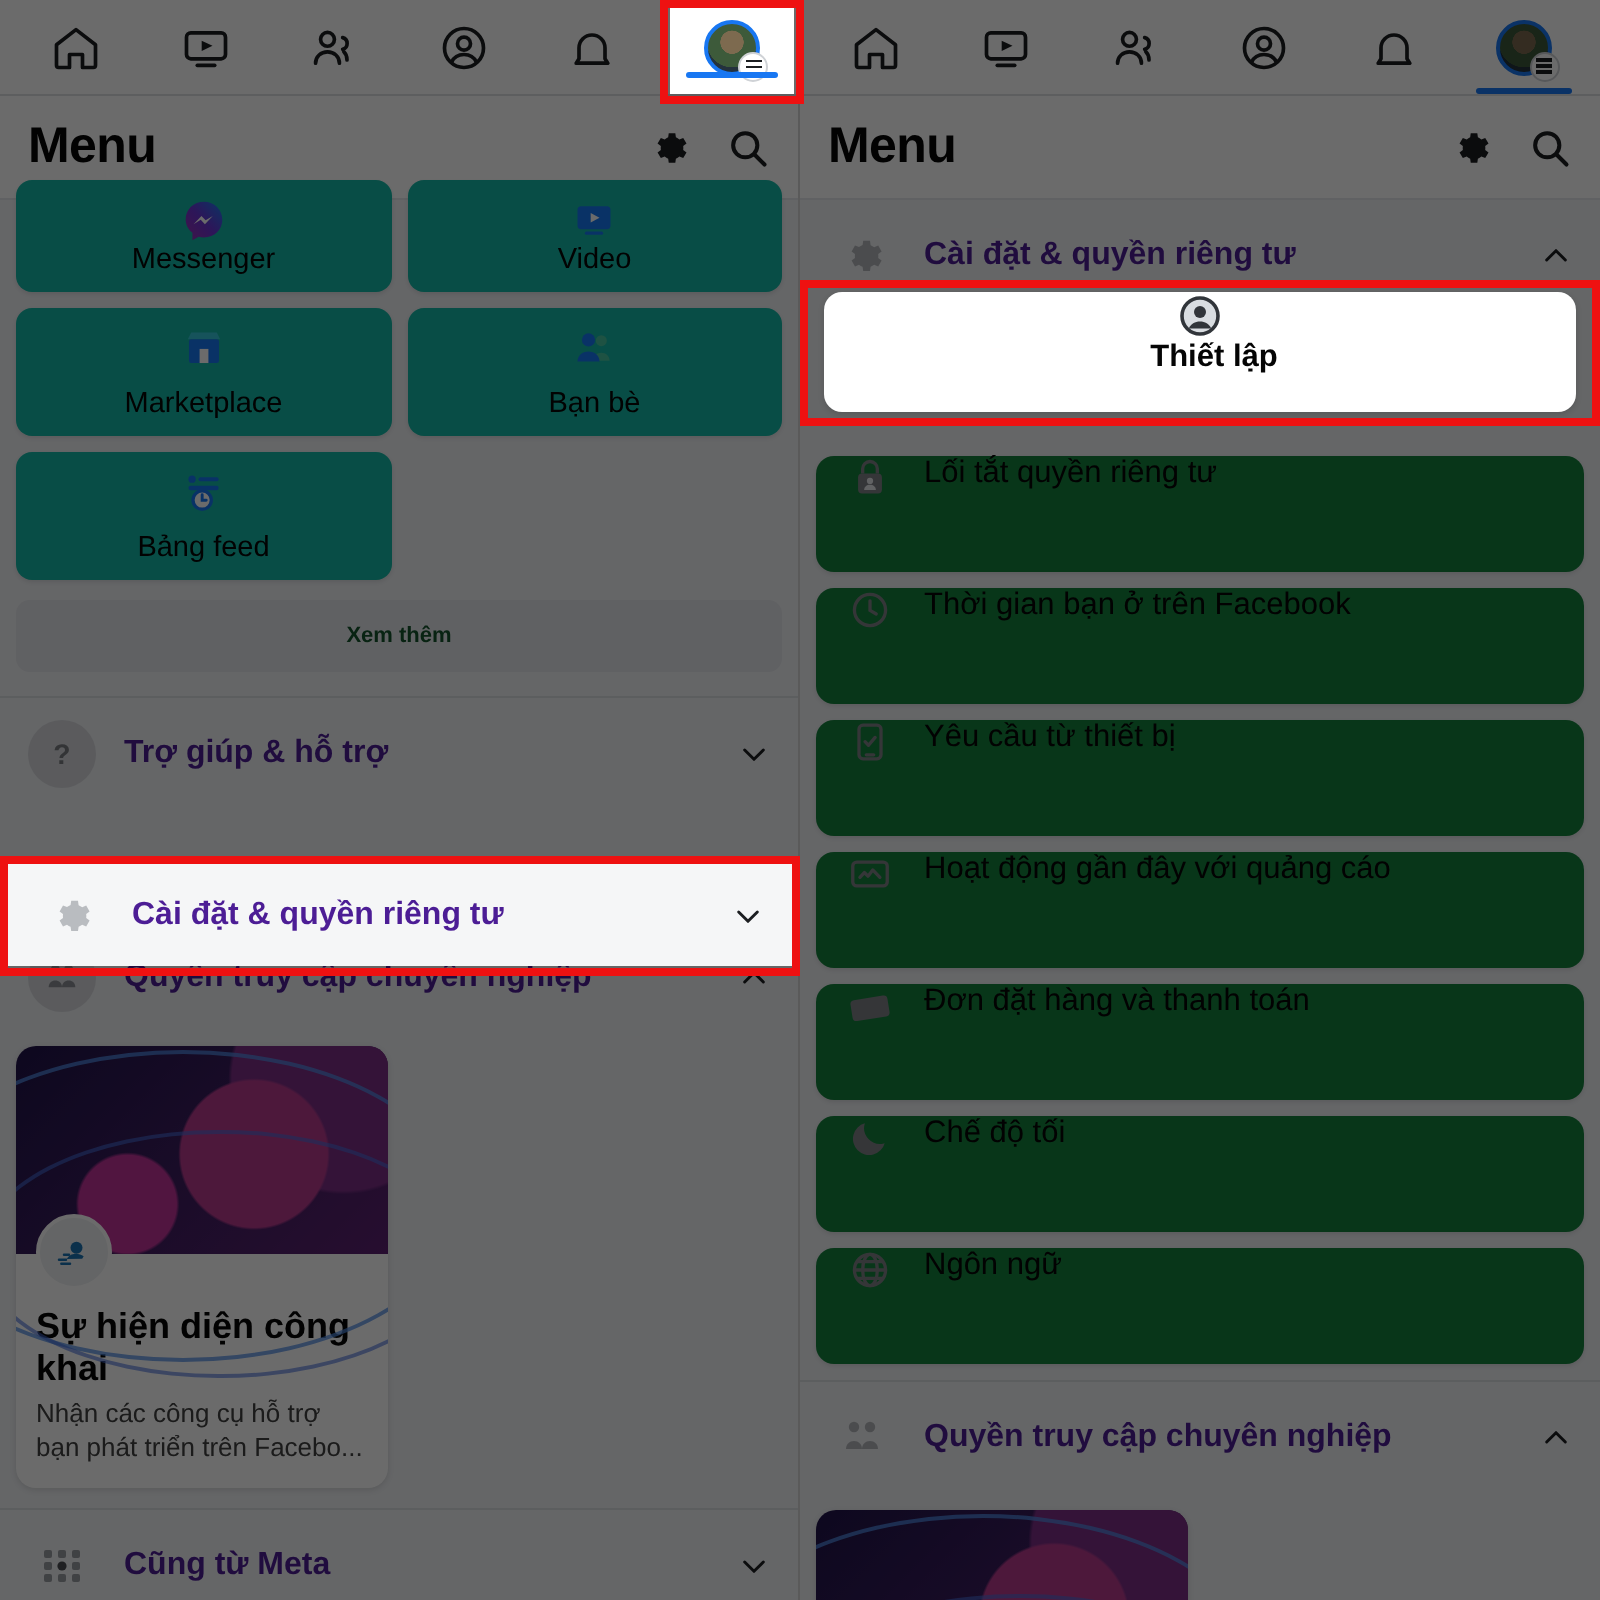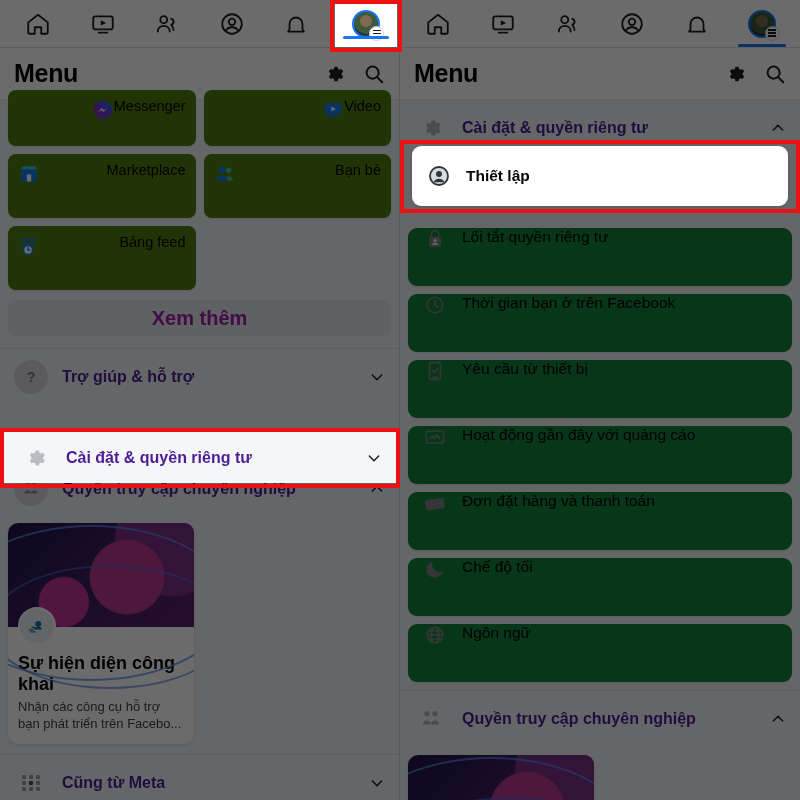--- a/index.html
+++ b/index.html
@@ -88,38 +88,39 @@
   .body-area { position: relative; background: #f0f2f5; height: 700px; }
 
   
   .tiles {
     display: grid;
     grid-template-columns: 1fr 1fr;
     gap: 8px;
     padding: 0 8px;
   }
   .tile {
-    background: #4d7c0f;
+    background: #14b8a6;
     border-radius: 8px;
     height: 64px;
     padding: 8px 10px;
-    display: flex; flex-direction: row; justify-content: space-between;
+    display: flex; flex-direction: column; justify-content: space-between;
     box-shadow: 0 1px 2px rgba(0,0,0,0.10);
+    align-items: center;
   }
   .tile.first { height: 56px; margin-top: -10px; justify-content: flex-end; }
   .tile .t-icon { height: 24px; display: flex; align-items: center; }
   .tile .t-label { font-size: 14.5px; color: #050505; font-weight: 500; }
 
   .seemore {
     margin: 10px 8px 0;
     background: #e4e6eb;
     border-radius: 7px;
     height: 36px;
     display: flex; align-items: center; justify-content: center;
-    font-size: 20px; font-weight: 600; color: #a21caf;
+    font-size: 11px; font-weight: 600; color: #14532d;
   }
 
   .divider { height: 1px; background: #dcdfe3; margin: 12px 0 0; }
 
   
   .acc-row {
     height: 56px;
     display: flex; align-items: center;
     padding: 0 14px;
     background: #f0f2f5;
@@ -636,21 +637,21 @@
         <path d="M12 8.6a3.4 3.4 0 1 0 0 6.8 3.4 3.4 0 0 0 0-6.8zm0 5.1a1.7 1.7 0 1 1 0-3.4 1.7 1.7 0 0 1 0 3.4z"></path>
         <path d="M20.1 13a8.4 8.4 0 0 0 0-2l1.7-1.2-1.7-3-2 .8a8 8 0 0 0-1.8-1L16 4.4h-3.4l-.3 2.1c-.66.25-1.26.6-1.8 1l-2-.8-1.7 3L8.5 11a8.4 8.4 0 0 0 0 2l-1.7 1.2 1.7 3 2-.8c.54.43 1.14.78 1.8 1l.3 2.1H16l.3-2.1c.66-.25 1.26-.6 1.8-1l2 .8 1.7-3z"></path>
       </svg>
     </div>
     <div class="acc-label">Cài đặt &amp; quyền riêng tư</div>
     <svg class="chev" viewBox="0 0 24 24" fill="none" stroke="#1c1e21" stroke-width="2.2">
       <path d="M5 9l7 7 7-7" stroke-linecap="round" stroke-linejoin="round"></path>
     </svg>
   </div>
 
-  <div class="spot" style="left:412px; top:146px; width:376px; height:60px;">
+  <div class="spot" style="left:412px; top:146px; width:376px; height:60px;flex-direction:column;">
     <div class="l-ic">
       <svg width="24" height="24" viewBox="0 0 24 24" fill="#4d5156">
         <circle cx="12" cy="12" r="9" fill="#d9dde1"></circle>
         <circle cx="12" cy="12" r="9" fill="none" stroke="#31353a" stroke-width="1.8"></circle>
         <circle cx="12" cy="10" r="3" fill="#31353a"></circle>
         <path d="M6.4 18.2c1-2.2 3.1-3.4 5.6-3.4s4.6 1.2 5.6 3.4z" fill="#31353a"></path>
       </svg>
     </div>
     <div class="l-label">Thiết lập</div>
   </div>

